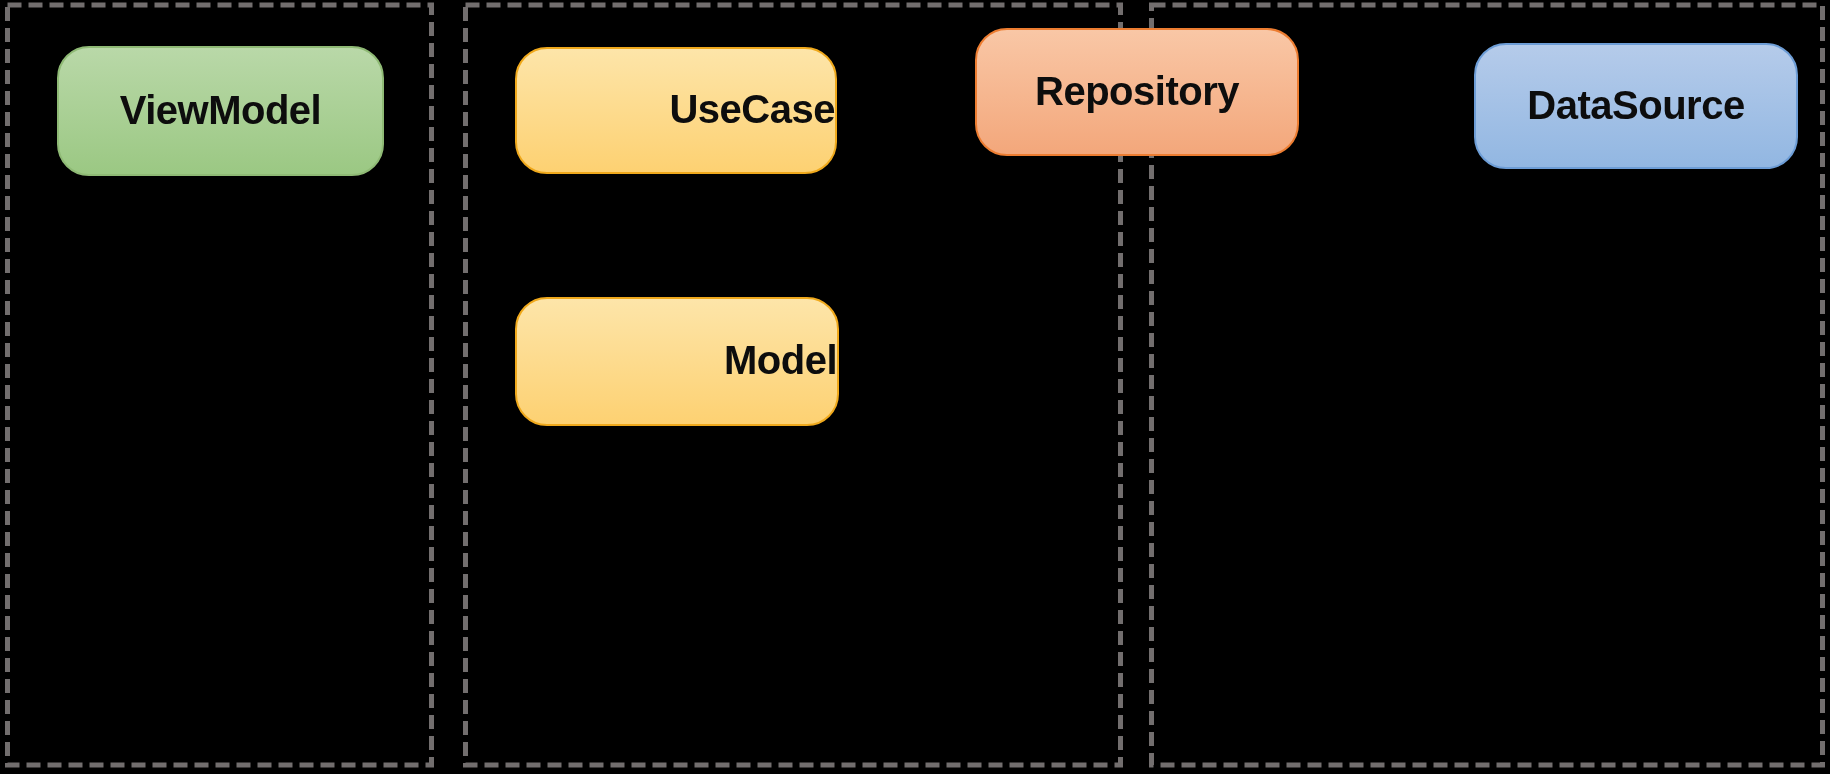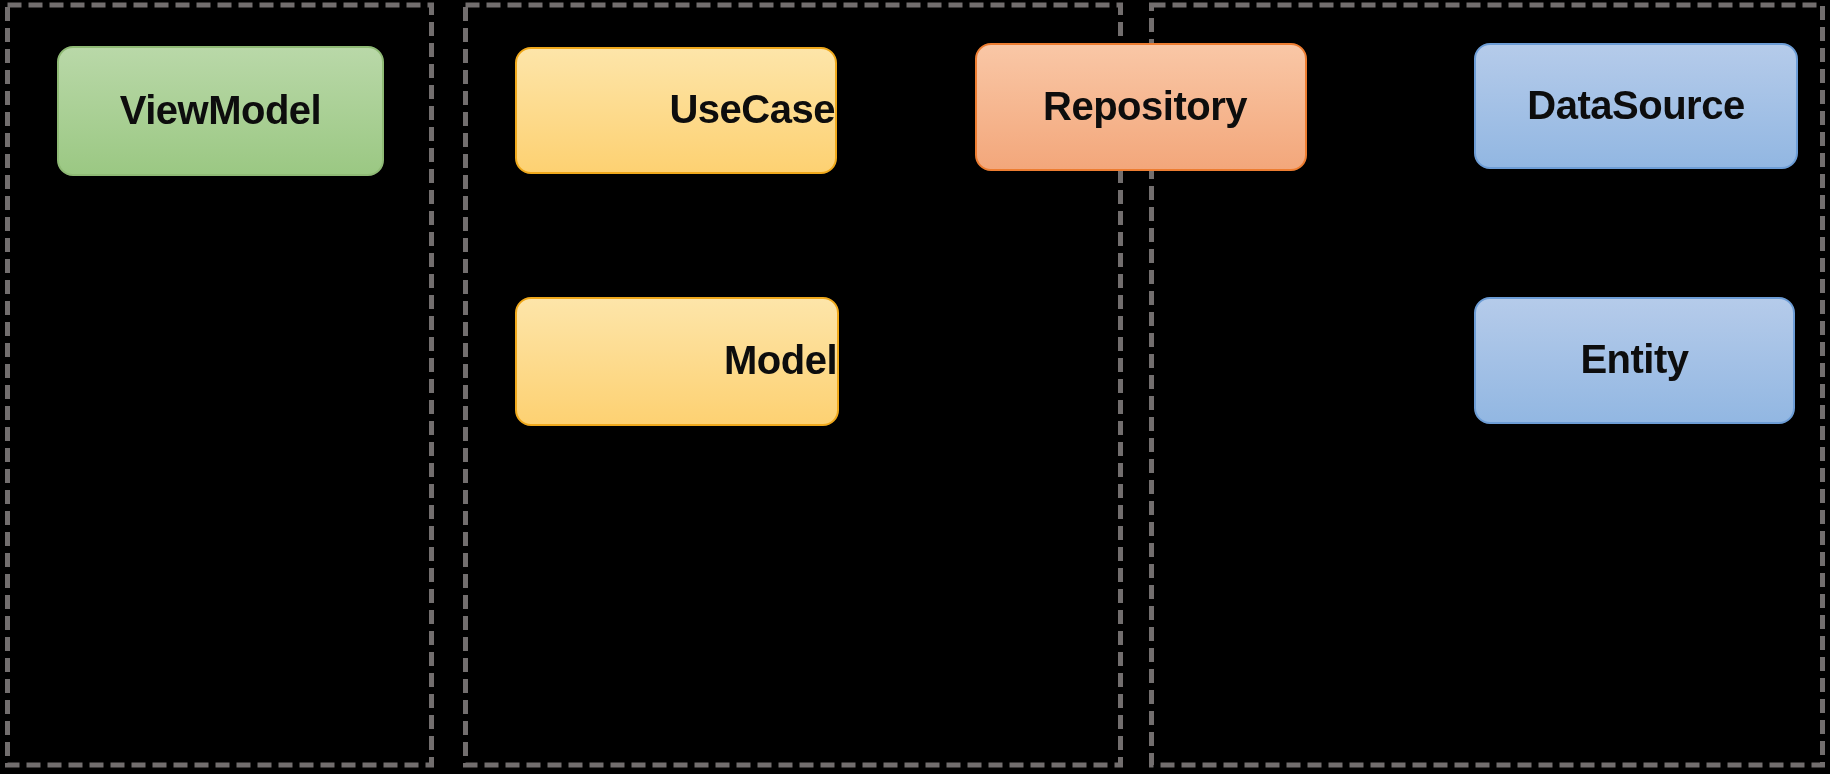--- a/index.html
+++ b/index.html
@@ -23,21 +23,21 @@
   }
   .section-rect {
     fill: none;
     stroke: #726e6e;
     stroke-width: 5;
     stroke-dasharray: 14 7;
   }
   .box {
     position: absolute;
     z-index: 2;
-    border-radius: 16px;
+    border-radius: 32px;
     display: flex;
     align-items: center;
     justify-content: center;
     font-weight: bold;
     font-size: 40px;
     letter-spacing: -0.5px;
     color: #0d0d0d;
   }
   .box span { transform: translateY(-1px); }
   .green {
@@ -57,21 +57,21 @@
     background: linear-gradient(180deg, #b5cbea 0%, #92b7e2 100%);
     border: 2px solid #6d9dd6;
     margin-left: 26px;
   }
   
   .box-viewmodel  { left: 57px;   top: 46px;  width: 323px; height: 126px; }
   .box-view       { left: 50px;   top: 305px; width: 322px; height: 122px; }
   .box-usecase    { left: 515px;  top: 47px;  width: 318px; height: 123px; }
   .box-mapper     { left: 515px;  top: 297px; width: 320px; height: 125px; }
   .box-model      { left: 515px;  top: 547px; width: 315px; height: 122px; }
-  .box-repository { left: 975px;  top: 43px;  width: 320px; height: 124px; padding-left: 8px; }
+  .box-repository { left: 975px;  top: 28px;  width: 320px; height: 124px; }
   .box-datasource { left: 1448px; top: 43px;  width: 320px; height: 122px; }
   .box-entity     { left: 1448px; top: 297px; width: 317px; height: 123px; }
 </style>
 </head>
 <body>
 
 <div class="canvas">
 
   <svg class="sections-svg" width="1830" height="774" viewBox="0 0 1830 774">
     <rect class="section-rect" x="7.5" y="5" width="424" height="760"></rect>
@@ -94,17 +94,14 @@
 
 
   <div class="box salmon box-repository">
     <span>Repository</span>
   </div>
 
   <div class="box blue box-datasource">
     <span>DataSource</span>
   </div>
 
-  <div class="box blue box-entity">
-    <span>Entity</span>
-  </div>
 
 </div>
 
 </body></html>

